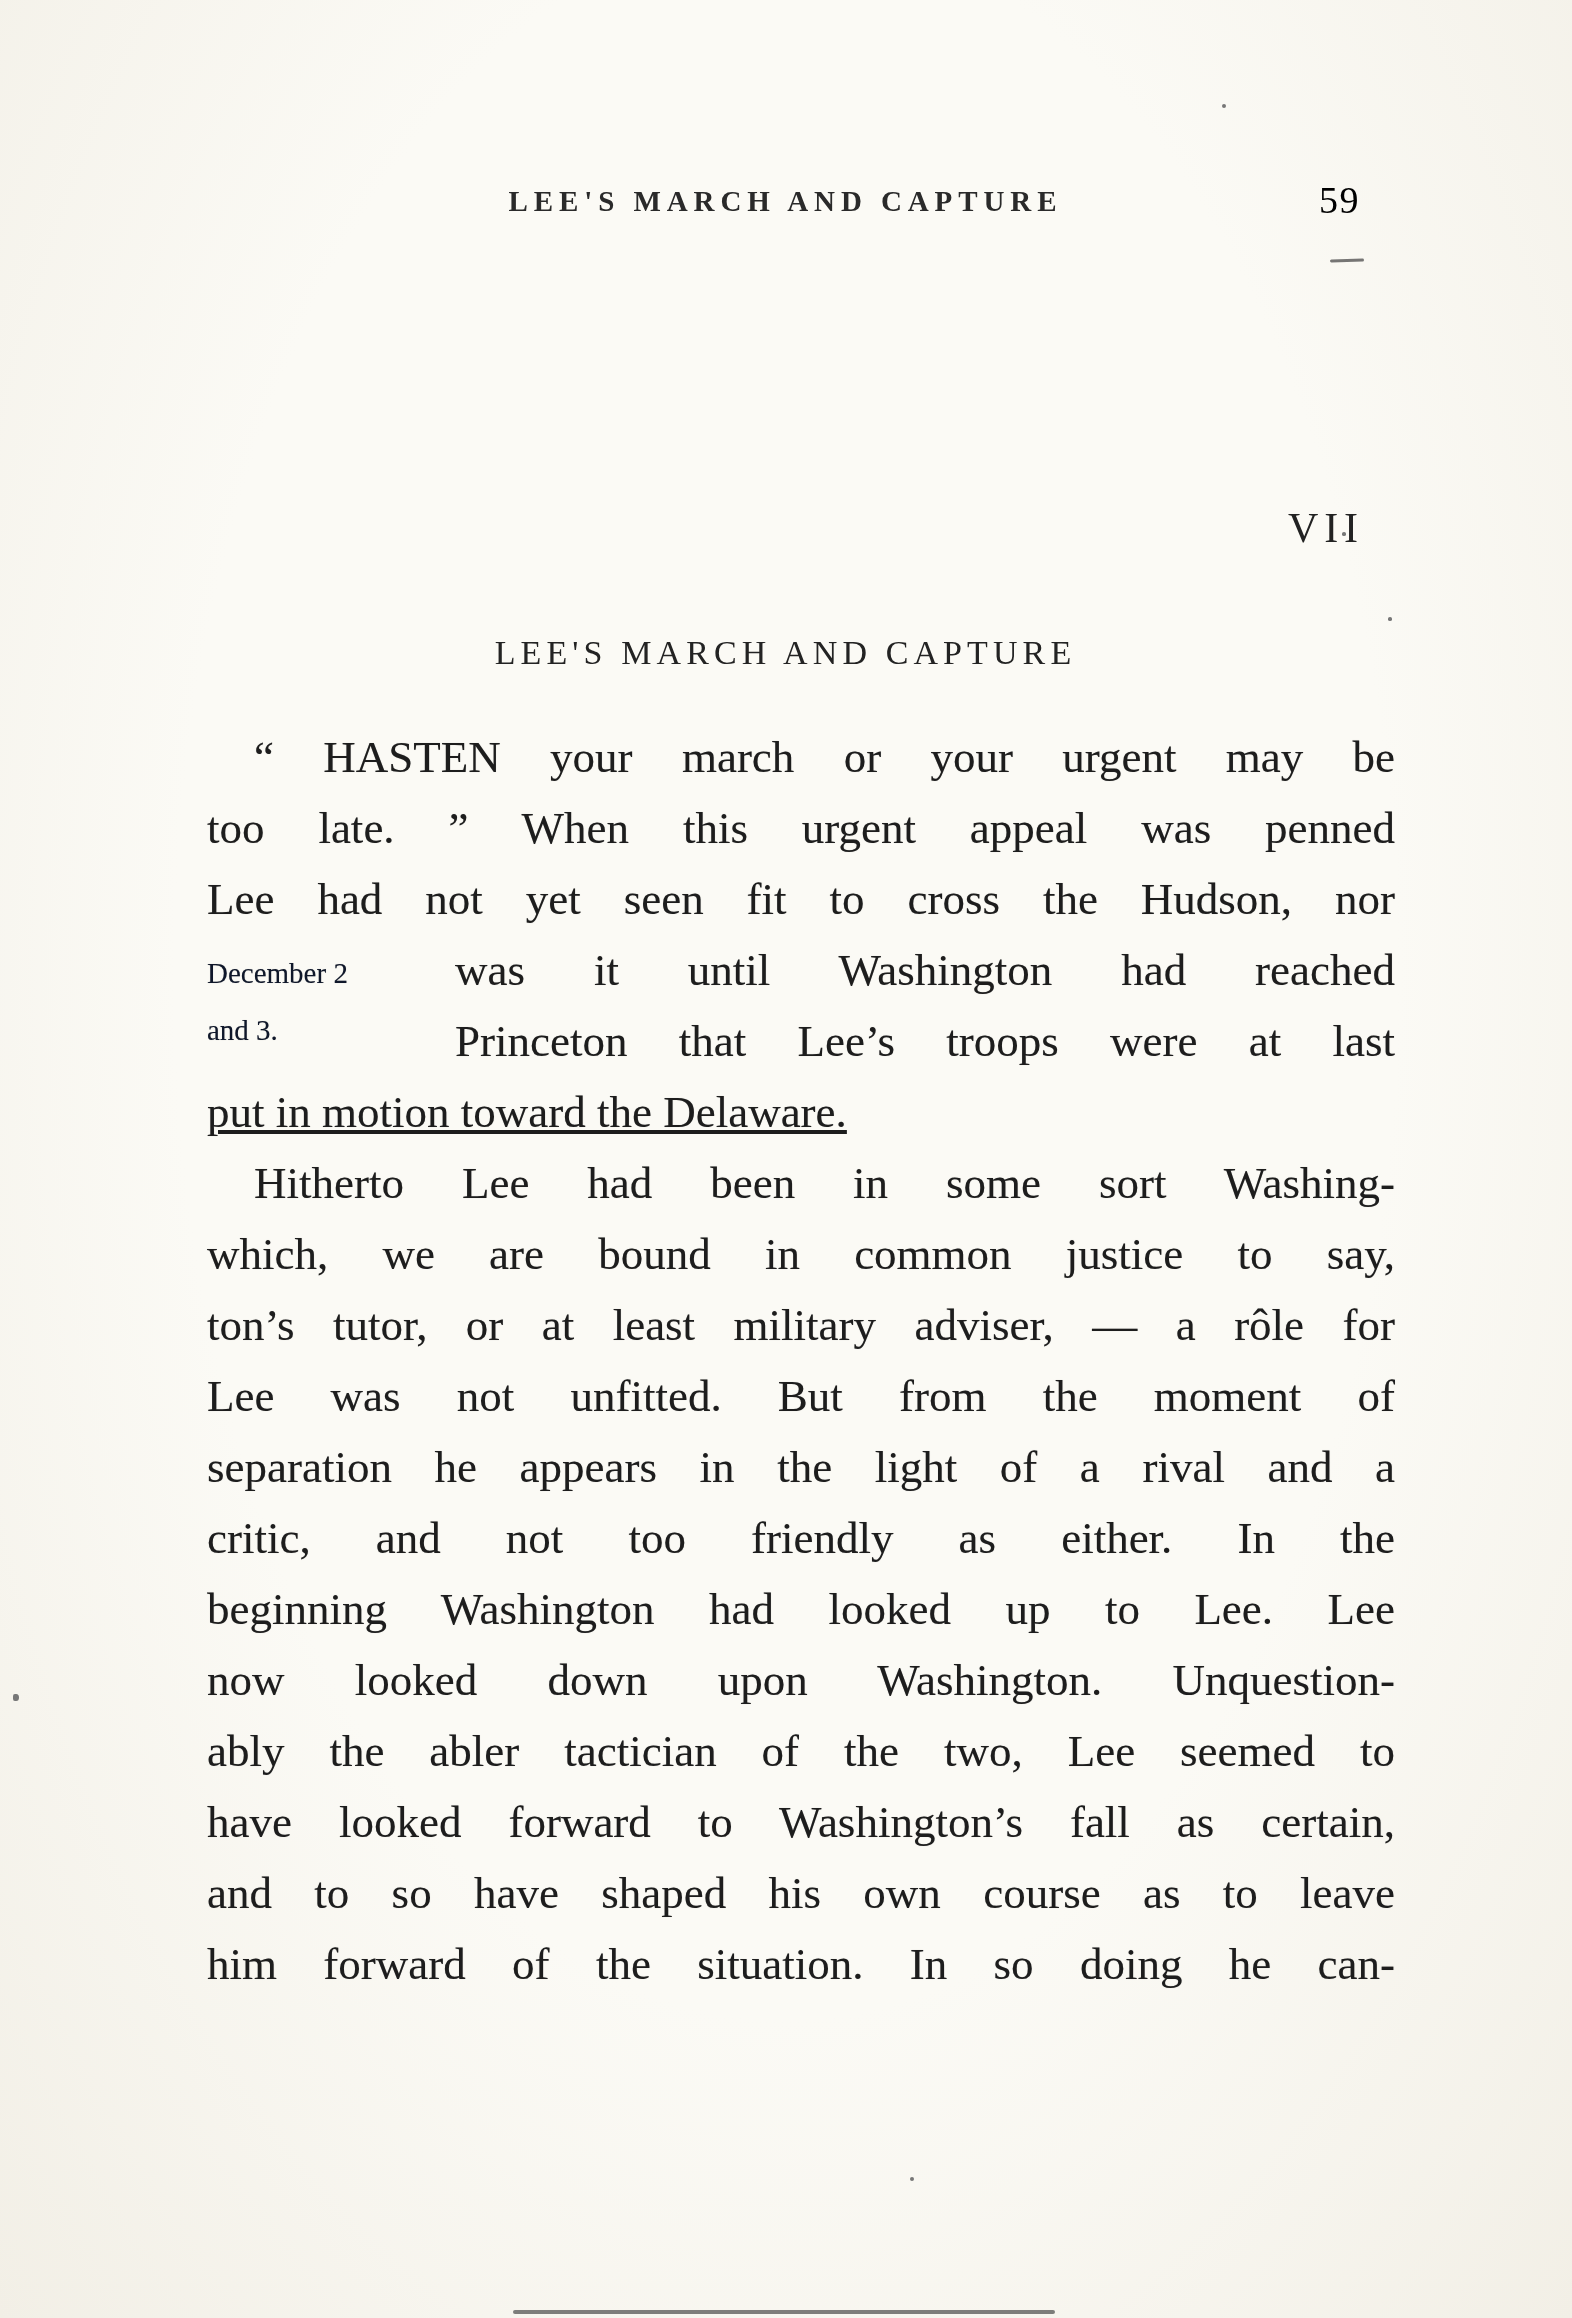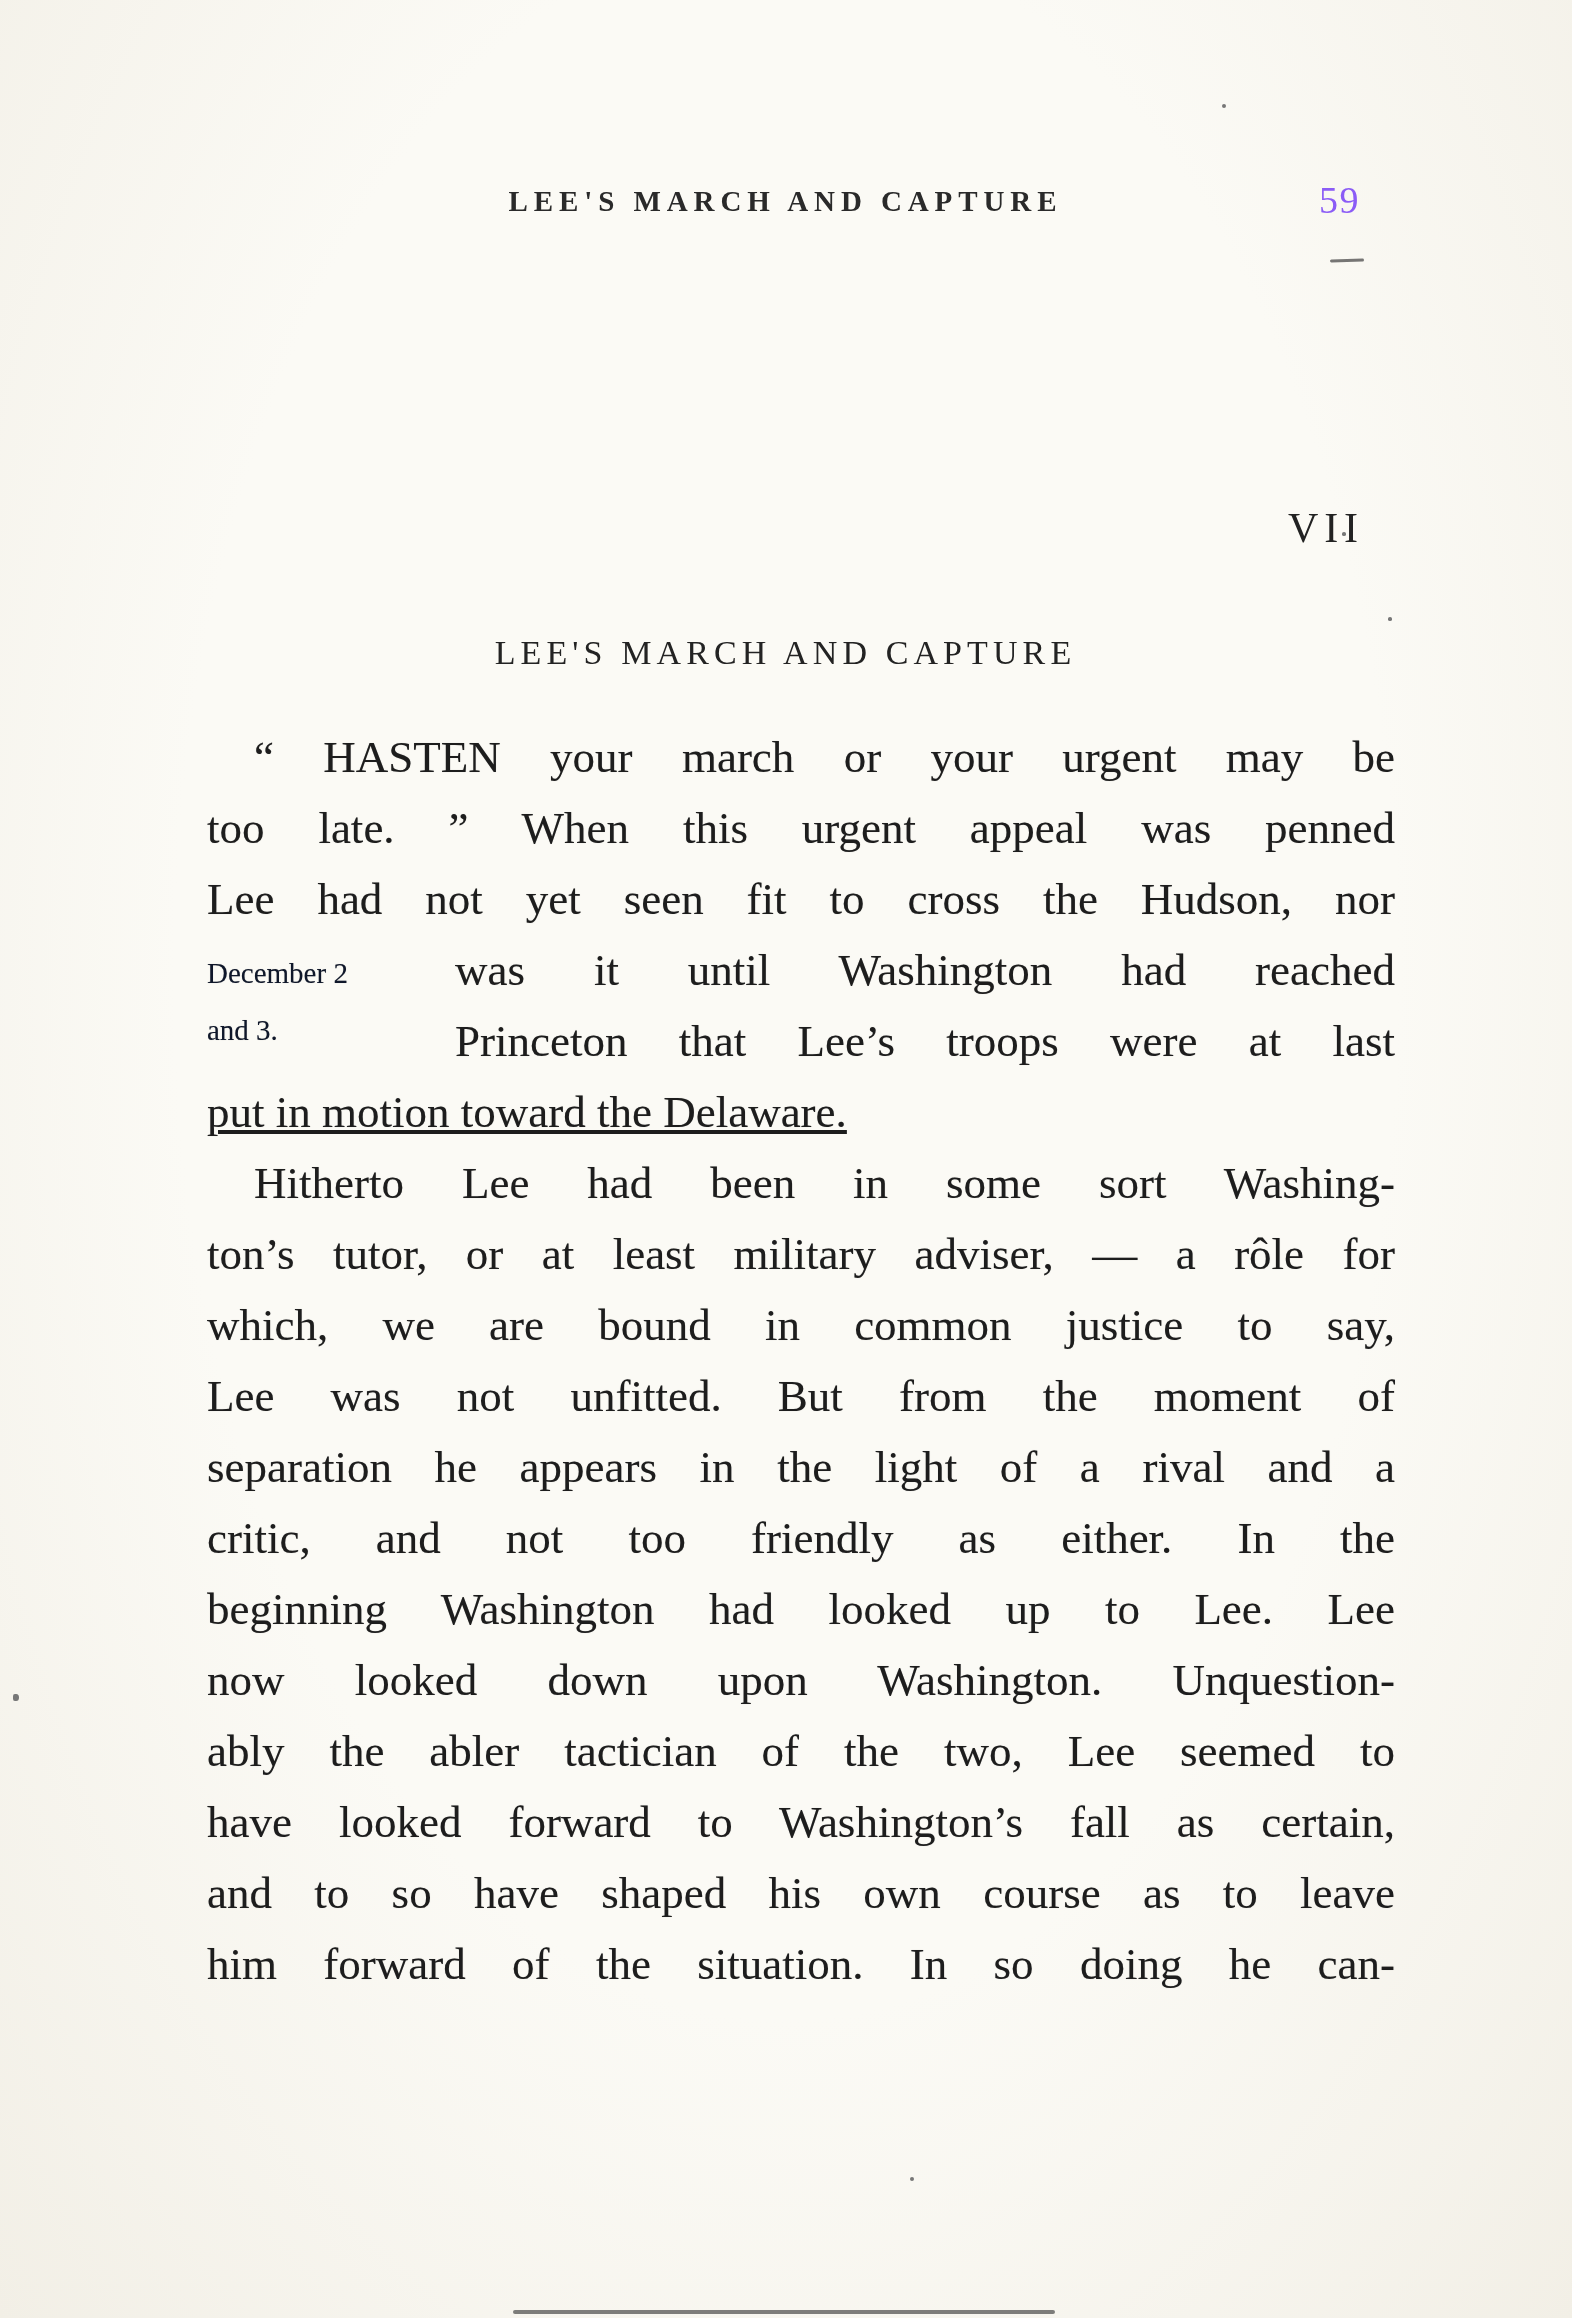--- a/index.html
+++ b/index.html
@@ -22,21 +22,21 @@
     font-size: 29px;
     font-weight: 700;
     letter-spacing: 5.9px;
     color: #2a2a2a;
   }
   .page-number {
     position: absolute;
     top: 178px; left: 1319px;
     font-size: 38px;
     letter-spacing: 1.5px;
-    color: #8b5cf6;
+    color: #000000;
   }
   .page-number-dash {
     position: absolute;
     top: 259px; left: 1330px;
     width: 34px; height: 2.9px;
     background: #4a4a4a;
     opacity: .75;
     transform: rotate(-2deg);
     border-radius: 1.5px;
   }
@@ -131,22 +131,22 @@
       <div class="indented">
           <div class="line">was it until Washington had reached</div>
           <div class="line">Princeton that Lee’s troops were at last</div>
         </div>
     </div>
 
     <div class="line flush-left">put in motion toward the Delaware.</div>
 
     <div class="line indent">Hitherto Lee had been in some sort Washing-</div>
     <div>
+        <div class="line">which, we are bound in common justice to say,</div>
         <div class="line">ton’s tutor, or at least military adviser, — a rôle for</div>
-        <div class="line">which, we are bound in common justice to say,</div>
         <div class="line">Lee was not unfitted. But from the moment of</div>
         <div class="line">separation he appears in the light of a rival and a</div>
         <div class="line">critic, and not too friendly as either. In the</div>
         <div class="line">beginning Washington had looked up to Lee. Lee</div>
         <div class="line">now looked down upon Washington. Unquestion-</div>
         <div class="line">ably the abler tactician of the two, Lee seemed to</div>
         <div class="line">have looked forward to Washington’s fall as certain,</div>
         <div class="line">and to so have shaped his own course as to leave</div>
         <div class="line">him forward of the situation. In so doing he can-</div>
       </div>

